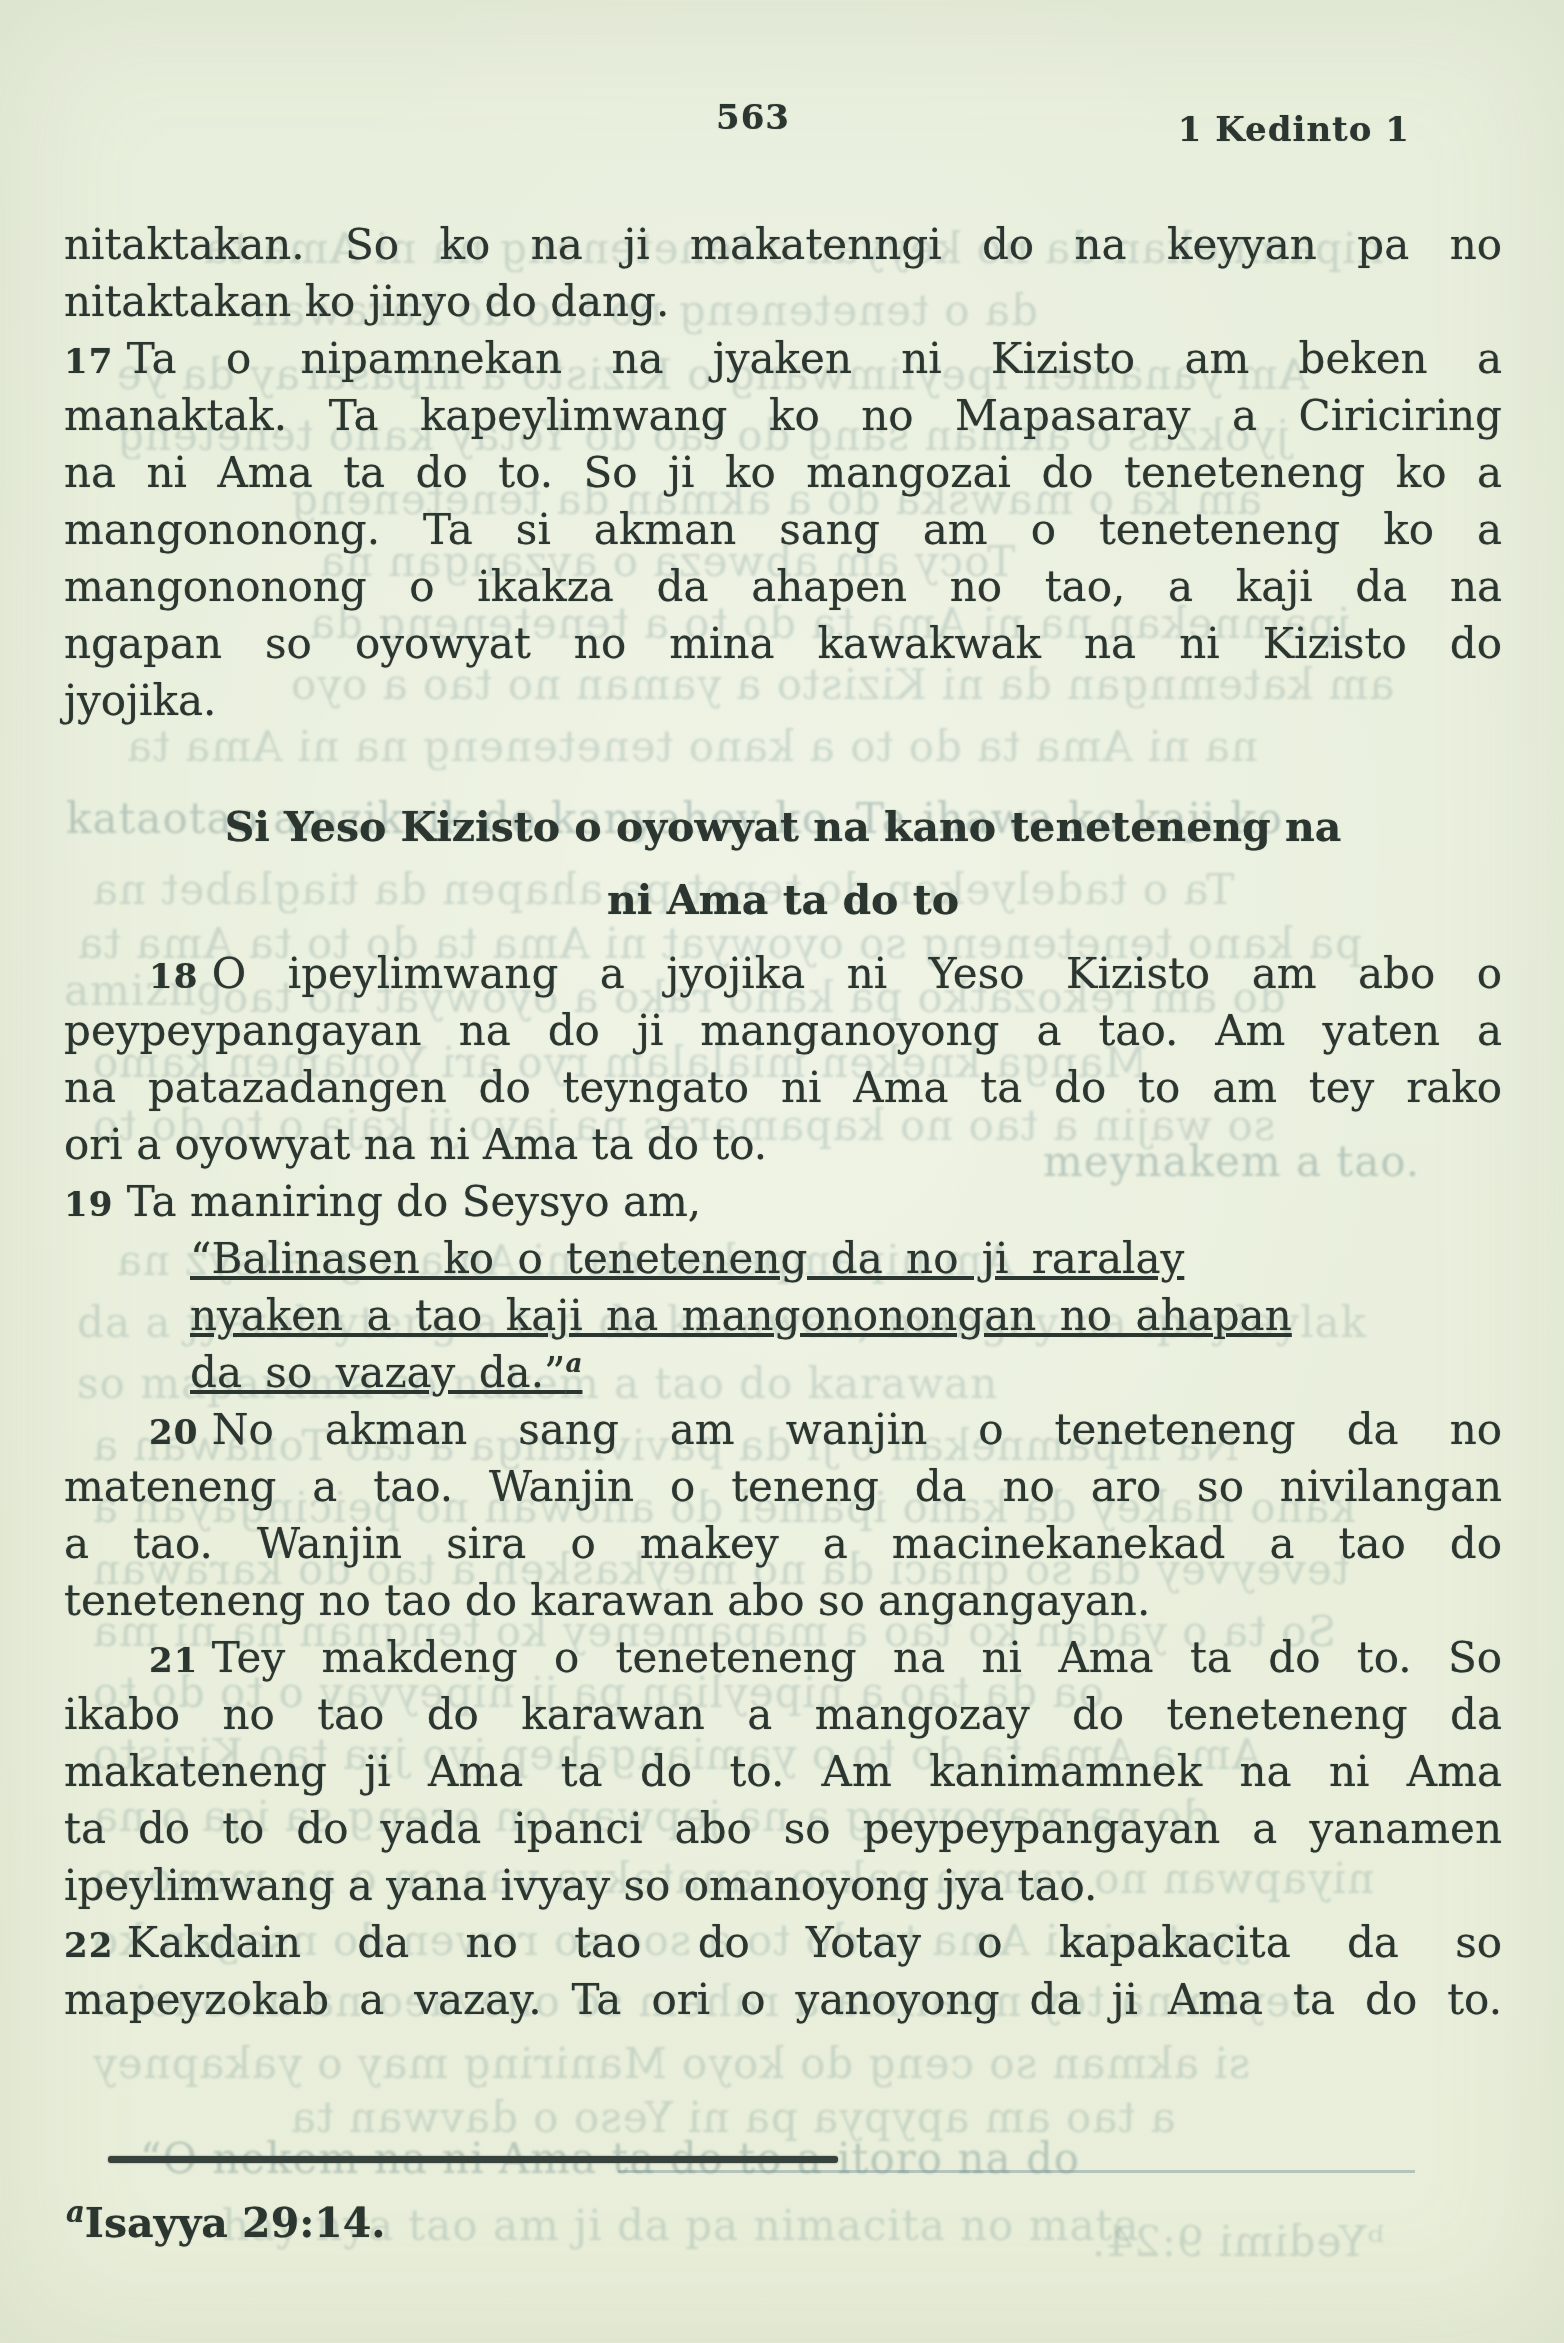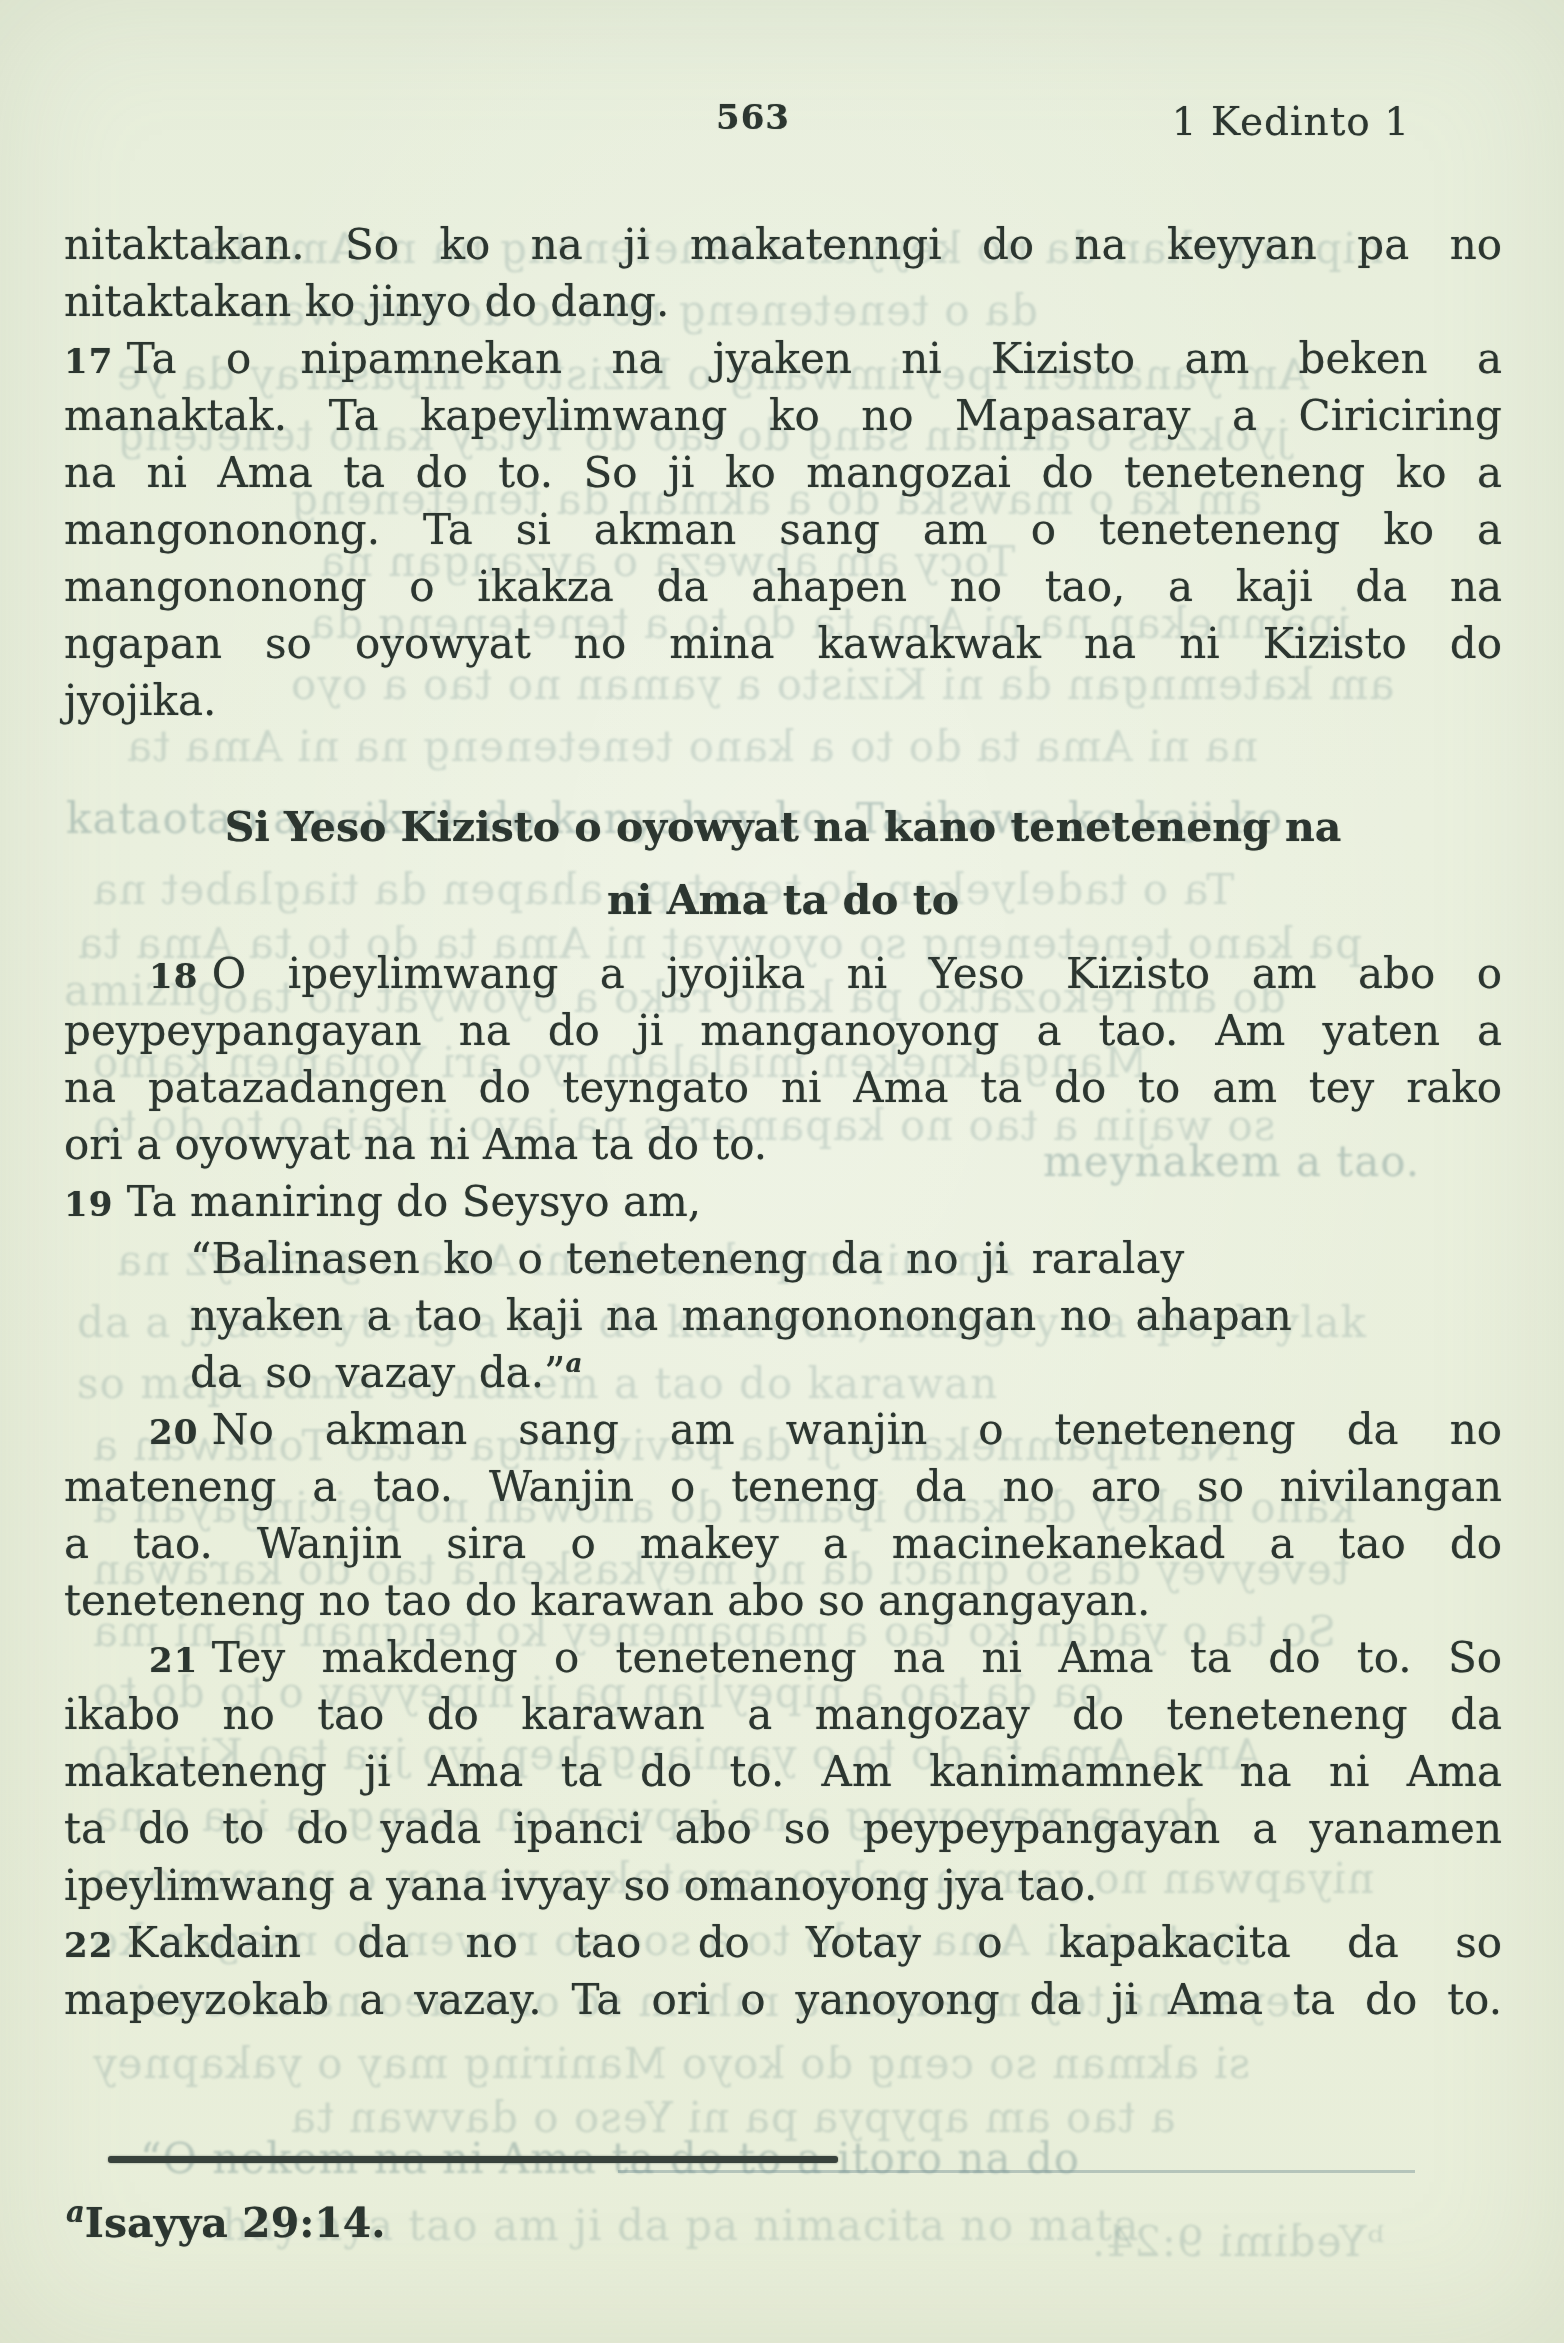--- a/index.html
+++ b/index.html
@@ -18,22 +18,22 @@
   }
   .ink{ text-shadow:0 0 1px rgba(44,54,48,0.55); }
 
   
   .header{position:absolute;top:97px;left:0;width:100%;height:58px;}
   .pageno{
     position:absolute;left:618px;width:270px;text-align:center;
     font-size:34px;font-weight:700;letter-spacing:1px;
   }
   .runhead{
-    position:absolute;right:154px;top:2px;
-    font-size:39px;font-weight:400;letter-spacing:1px;
+    position:absolute;right:154px;top:12px;
+    font-size:34px;font-weight:700;letter-spacing:1px;
   }
 
   
   .bodycol{position:absolute;left:64px;top:216px;width:1438px;}
   .para{margin:0;padding:0;}
   .bl{
     height:57px;line-height:57px;font-size:42px;
     white-space:nowrap;
     text-align:justify;text-align-last:justify;-moz-text-align-last:justify;
     overflow:visible;
@@ -45,20 +45,21 @@
   .heading{margin-top:62px;margin-bottom:7.7px;}
   .hl{
     height:73px;line-height:73px;font-size:41px;font-weight:700;
     text-align:center;white-space:nowrap;
   }
 
   .quote .bl{
     padding-left:126px;
     text-align:center;text-align-last:left;-moz-text-align-last:left;
     word-spacing:0.24em;
+    text-decoration:underline;
   }
   .fnref{font-style:italic;font-weight:700;font-size:26px;vertical-align:super;line-height:0;}
 
   
   .fnrule{position:absolute;left:108px;top:2156px;width:730px;height:6.8px;
     background:#38423c;border-radius:2.9px;box-shadow:0 0 1.9px rgba(56,66,60,.6);}
   .ghostrule{position:absolute;left:618px;top:2170px;width:797px;height:2.9px;
     background:rgba(96,128,138,0.38);}
   .footnote{position:absolute;left:66px;top:2199px;font-size:41px;font-weight:700;white-space:nowrap;}
   .footnote .fnref{font-size:29px;}

